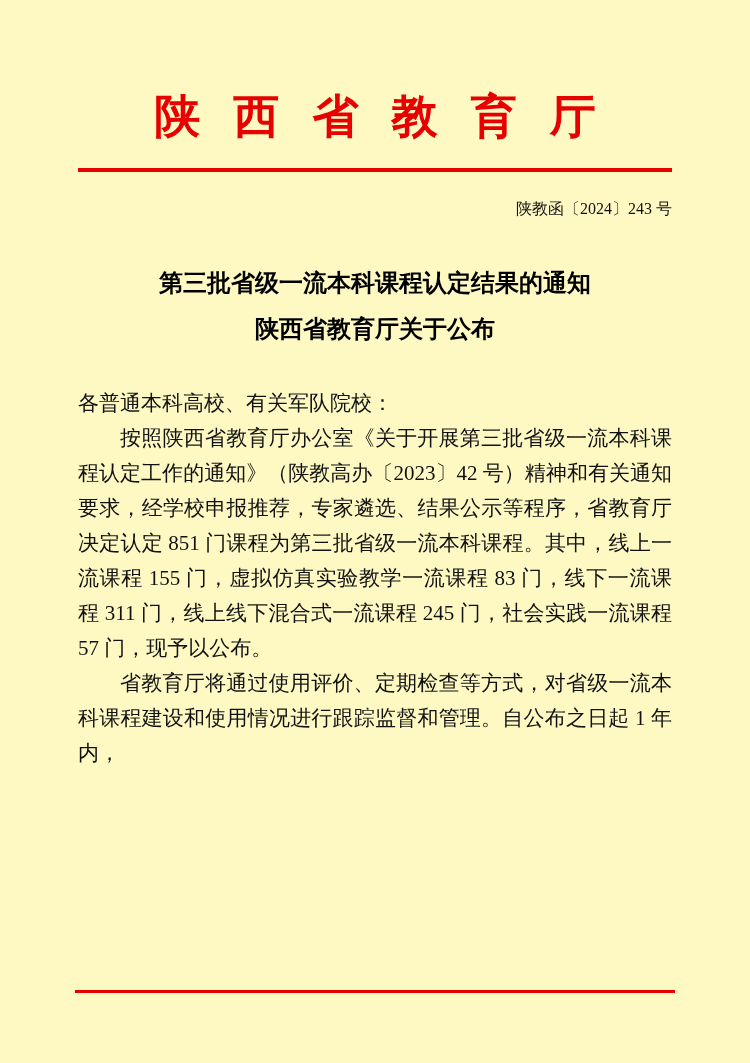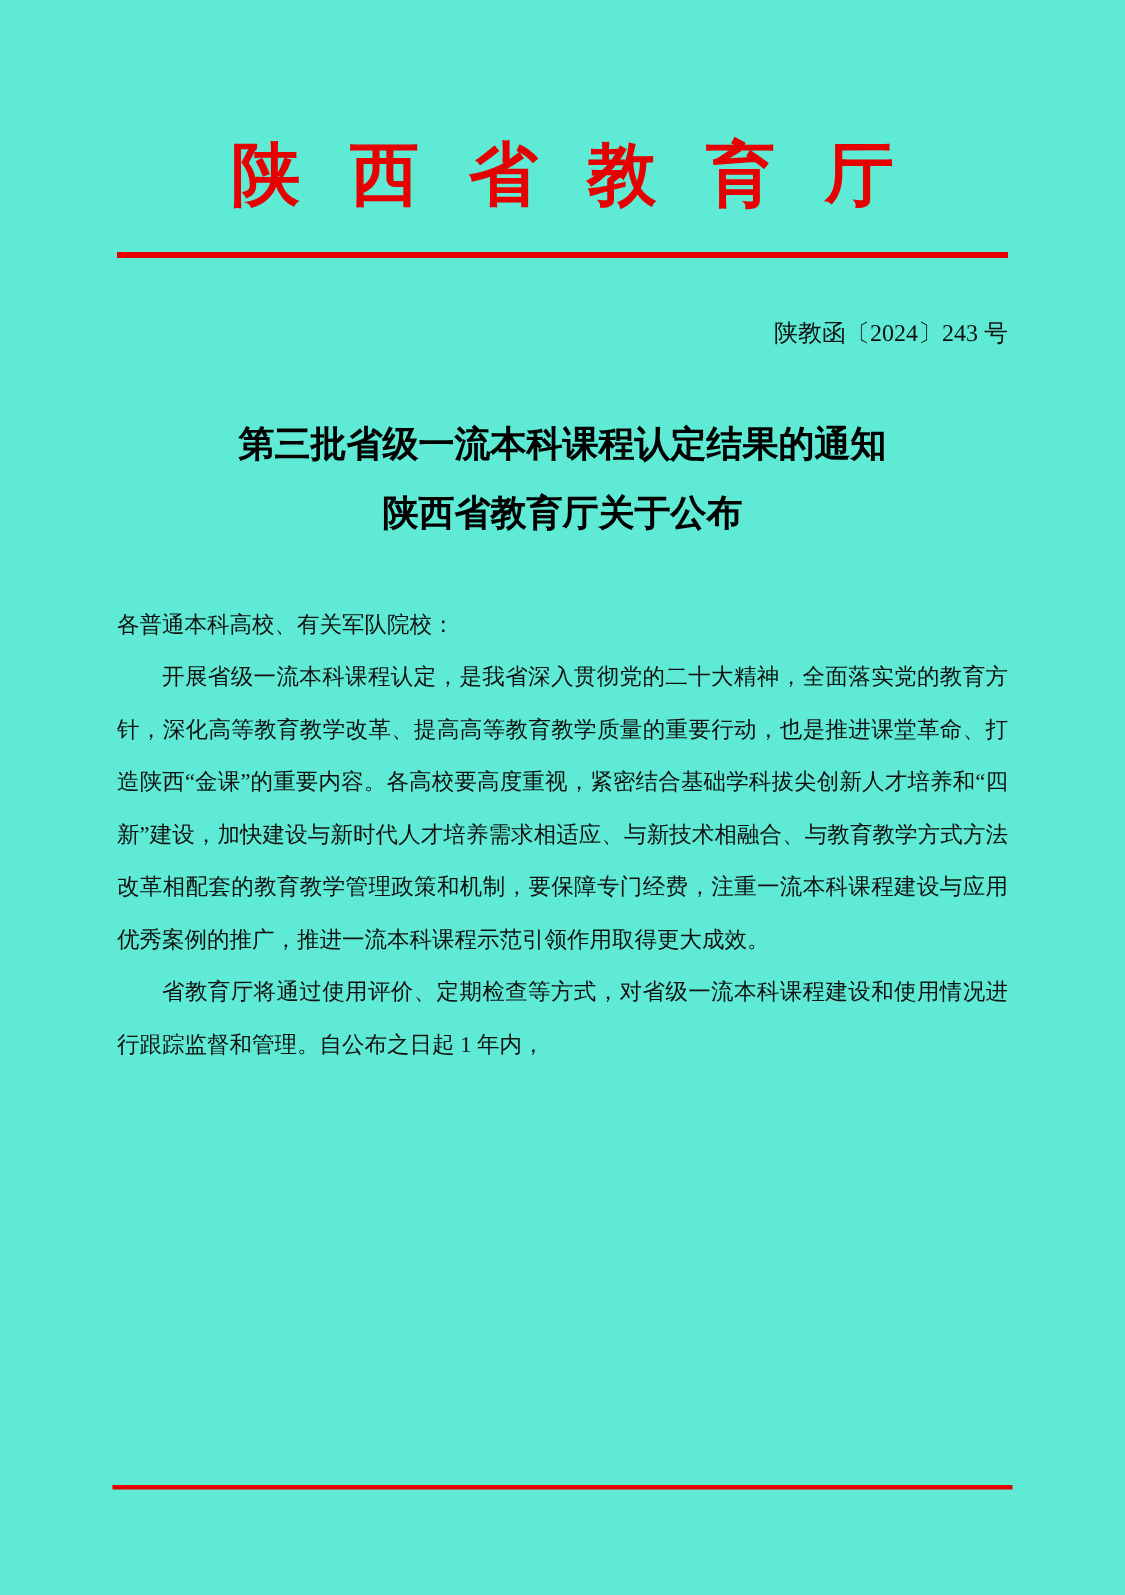--- a/index.html
+++ b/index.html
@@ -5,21 +5,21 @@
   html, body {
     margin: 0;
     padding: 0;
     background: #ffffff;
   }
   .page {
     position: relative;
     width: 750px;
     height: 1063px;
     margin: 0 auto;
-    background: #5eead4;
+    background: #fef9c3;
     box-sizing: border-box;
     padding: 88px 78px 0 78px;
     font-family: "Liberation Serif", "DejaVu Serif", serif;
     color: #1a1a1a;
     overflow: hidden;
   }
   .agency {
     margin: 0;
     text-align: center;
     font-size: 46px;
@@ -29,37 +29,37 @@
     letter-spacing: 0.72em;
     padding-left: 0.72em; 
     white-space: nowrap;
   }
   .red-rule {
     margin-top: 22px;
     height: 4px;
     background: var(--accent, #e60000);
   }
   .doc-number {
-    margin-top: 40px;
+    margin-top: 26px;
     text-align: right;
     font-size: 16px;
     line-height: 22px;
     color: #111111;
   }
   .title {
     margin-top: 40px;
     text-align: center;
     font-weight: bold;
     font-size: 24px;
     line-height: 46px;
     color: #000000;
   }
   .body-text {
     margin-top: 34px;
-    font-size: 15px;
+    font-size: 21px;
     line-height: 35px;
     text-align: justify;
     color: #111111;
   }
   .body-text p {
     margin: 0;
   }
   .para {
     text-indent: 2em;
   }
@@ -86,21 +86,21 @@
   </div>
 
   <div class="title">
     <div>第三批省级一流本科课程认定结果的通知</div>
     <div>陕西省教育厅关于公布</div>
   </div>
 
   <div class="body-text">
     <p class="salutation">各普通本科高校、有关军队院校：</p>
 
+    <p class="para">按照陕西省教育厅办公室《关于开展第三批省级一流本科课程认定工作的通知》（陕教高办〔2023〕42 号）精神和有关通知要求，经学校申报推荐，专家遴选、结果公示等程序，省教育厅决定认定 851 门课程为第三批省级一流本科课程。其中，线上一流课程 155 门，虚拟仿真实验教学一流课程 83 门，线下一流课程 311 门，线上线下混合式一流课程 245 门，社会实践一流课程 57 门，现予以公布。</p>
 
-    <p class="para">开展省级一流本科课程认定，是我省深入贯彻党的二十大精神，全面落实党的教育方针，深化高等教育教学改革、提高高等教育教学质量的重要行动，也是推进课堂革命、打造陕西“金课”的重要内容。各高校要高度重视，紧密结合基础学科拔尖创新人才培养和“四新”建设，加快建设与新时代人才培养需求相适应、与新技术相融合、与教育教学方式方法改革相配套的教育教学管理政策和机制，要保障专门经费，注重一流本科课程建设与应用优秀案例的推广，推进一流本科课程示范引领作用取得更大成效。</p>
 
     <p class="para">省教育厅将通过使用评价、定期检查等方式，对省级一流本科课程建设和使用情况进行跟踪监督和管理。自公布之日起 1 年内，</p>
   </div>
 
   <div class="footer-rule"></div>
 
 </div>
 
 </body></html>

